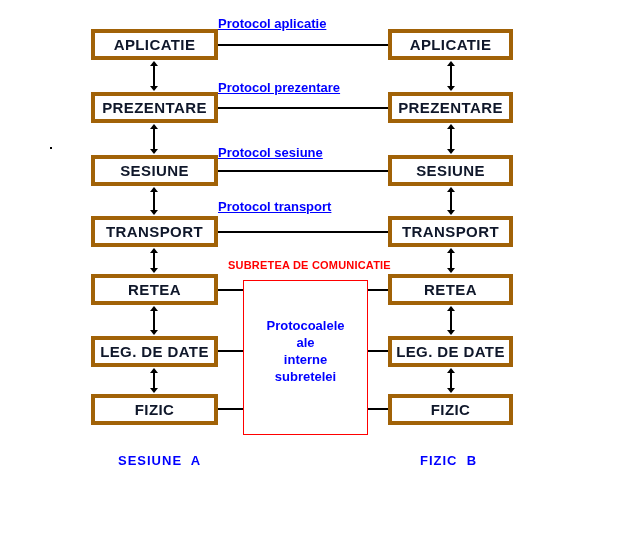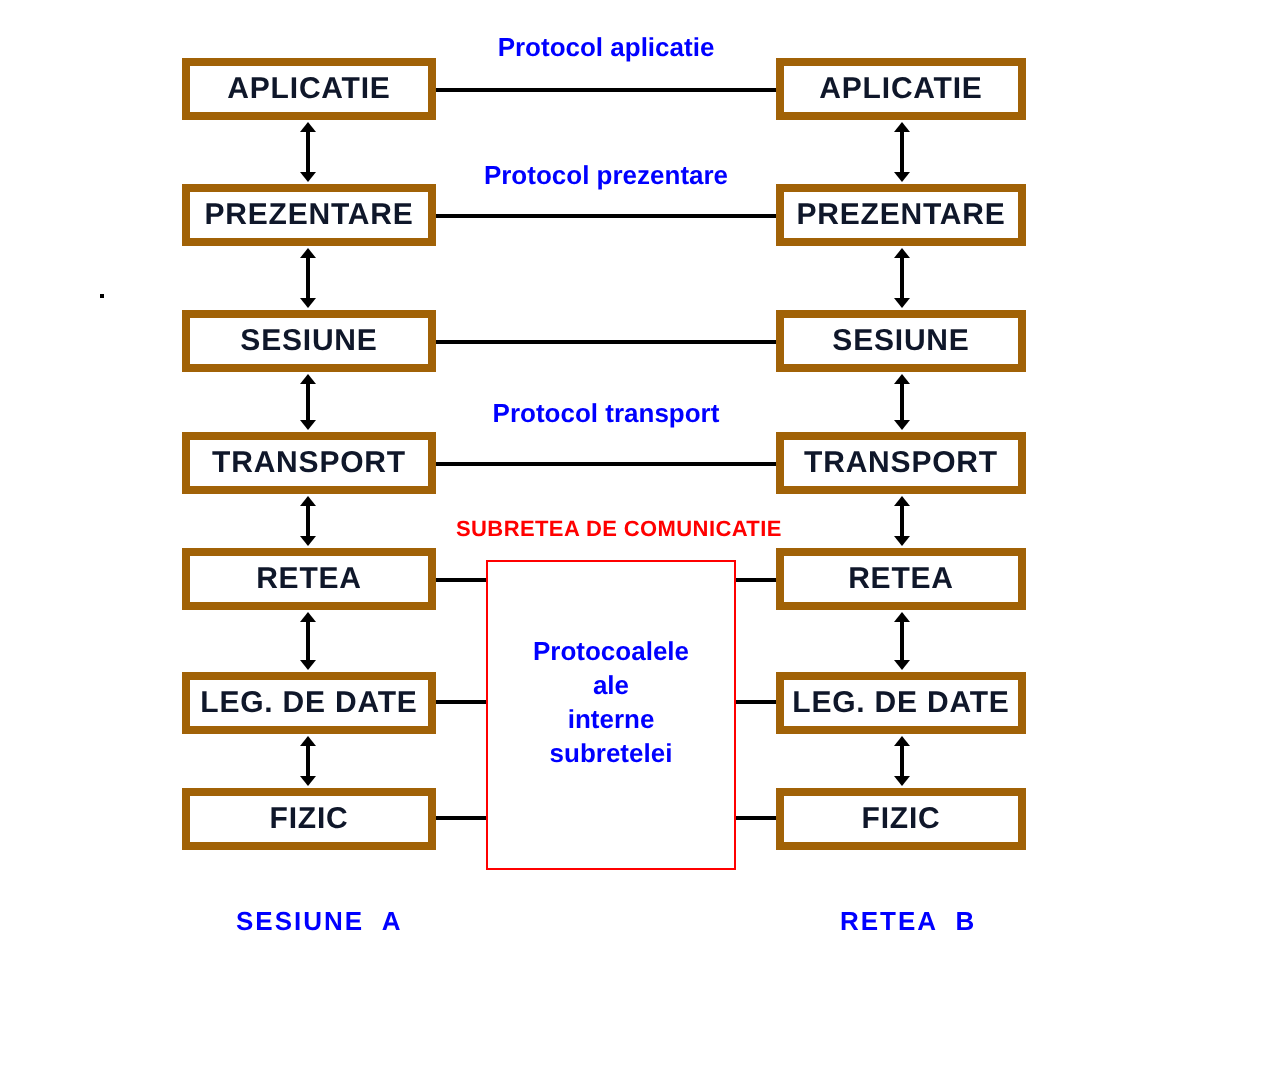--- a/index.html
+++ b/index.html
@@ -41,23 +41,23 @@
   }
   .la{left:149px;}
   .ra{left:446px;}
   
   .hline{
     position:absolute;height:2px;background:#000000;
   }
   .proto-line{left:218px;width:170px;}
   .proto-label{
     position:absolute;left:218px;width:170px;
-    text-align:center;
+    text-align:left;
     font-size:13px;font-weight:bold;color:#0000FF;
-    line-height:13px;white-space:nowrap;
+    line-height:13px;white-space:nowrap;text-decoration:underline;
   }
   
   .subnet-title{
     position:absolute;left:228px;top:259px;width:150px;
     text-align:left;
     font-size:11px;font-weight:bold;color:#FF0000;
     white-space:nowrap;letter-spacing:0.2px;
   }
   .subnet-box{
     position:absolute;left:243px;top:280px;width:125px;height:155px;
@@ -115,20 +115,21 @@
   <div class="varrow ra" style="top:248px;height:25px"></div>
   <div class="varrow ra" style="top:306px;height:29px"></div>
   <div class="varrow ra" style="top:368px;height:25px"></div>
 
   <div class="proto-label" style="top:17px">Protocol aplicatie</div>
   <div class="hline proto-line" style="top:44px"></div>
 
   <div class="proto-label" style="top:81px">Protocol prezentare</div>
   <div class="hline proto-line" style="top:107px"></div>
 
+  <div class="proto-label" style="top:146px">Protocol sesiune</div>
   <div class="hline proto-line" style="top:170px"></div>
 
   <div class="proto-label" style="top:200px">Protocol transport</div>
   <div class="hline proto-line" style="top:231px"></div>
 
   <div class="subnet-title">SUBRETEA DE COMUNICATIE</div>
 
   <div class="subnet-box">
     <div class="subnet-line">Protocoalele</div>
     <div class="subnet-line">ale</div>
@@ -137,17 +138,17 @@
   </div>
 
   <div class="hline seg-left" style="top:289px"></div>
   <div class="hline seg-left" style="top:350px"></div>
   <div class="hline seg-left" style="top:408px"></div>
   <div class="hline seg-right" style="top:289px"></div>
   <div class="hline seg-right" style="top:350px"></div>
   <div class="hline seg-right" style="top:408px"></div>
 
   <div class="machine-label" style="left:118px">SESIUNE  A</div>
-  <div class="machine-label" style="left:420px">RETEA  B</div>
+  <div class="machine-label" style="left:420px">FIZIC  B</div>
 
   <div class="stray-dot"></div>
 
 </div>
 
 </body></html>

